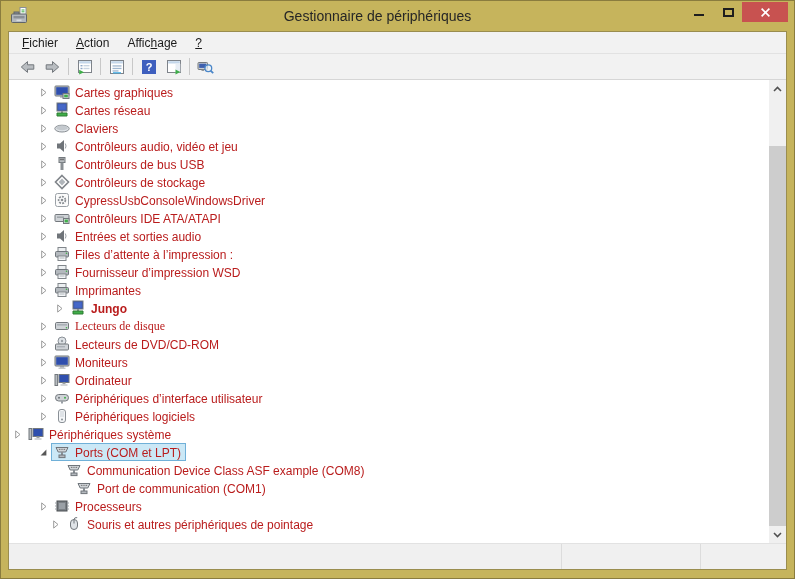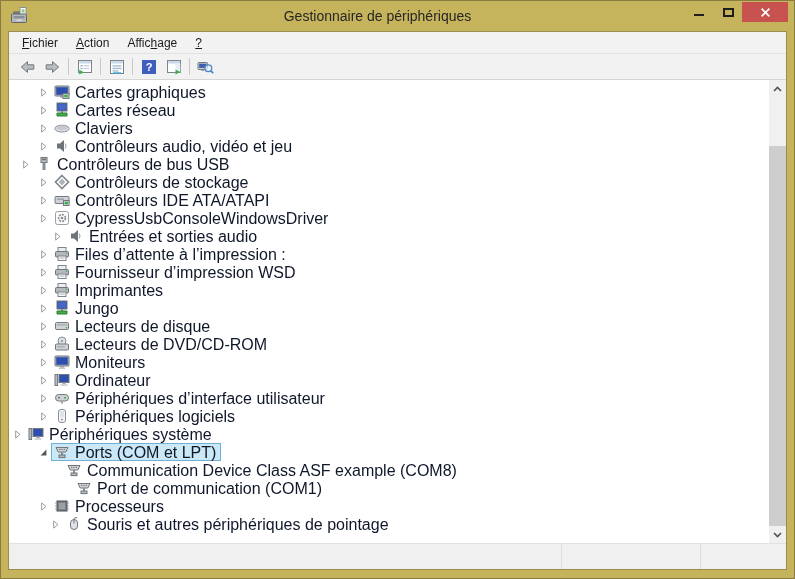--- a/index.html
+++ b/index.html
@@ -45,21 +45,21 @@
     height:26px; flex:0 0 26px; display:flex; align-items:center;
     padding-left:6px; background:#f2f2f2; border-bottom:1px solid #d6d6d6;
   }
   .tb-btn { width:25px; height:22px; display:flex; align-items:center; justify-content:center; }
   .tb-sep { width:1px; height:17px; background:#c8c8c8; margin:0 3px; flex:0 0 1px; }
   .tbi { display:flex; }
 
   
   .tree-wrap { flex:1 1 auto; position:relative; background:#ffffff; overflow:hidden; }
   .tree { position:absolute; left:0; top:0; right:17px; bottom:0; padding-top:3px; }
-  .row { height:18px; display:flex; align-items:center; font-size:16px; color:#0f172a; white-space:nowrap; }
+  .row { height:18px; display:flex; align-items:center; font-size:12px; color:#b91c1c; white-space:nowrap; }
   .expander { width:16px; flex:0 0 16px; display:flex; align-items:center; justify-content:center; }
   .sel {
     display:flex; align-items:center; height:18px;
     padding:0 4px 0 1px; border:1px solid transparent;
   }
   .sel.selected { background:#cbe8f6; border-color:#70b0d8; }
   .ticon { width:17px; height:16px; flex:0 0 17px; margin-right:5px; display:flex; align-items:center; justify-content:center; }
   .lbl { padding-top:1px; }
 
   
@@ -257,21 +257,21 @@
     <span class="sel">
       <span class="ticon">
                 <svg width="16" height="16" viewBox="0 0 16 16">
                   <path d="M3 5.5 H6 L10 2 V14 L6 10.5 H3 Z" fill="#6f7479"></path>
                   <path d="M11.3 5.5 Q12.8 8 11.3 10.5" stroke="#9aa0a6" fill="none"></path>
                 </svg>
               </span>
       <span class="lbl">Contrôleurs audio, vidéo et jeu</span>
     </span>
   </div>
-          <div class="row" style="padding-left: 8px;">
+          <div class="row" style="padding-left: 26px;">
     <span class="expander">
               <svg width="9" height="9" viewBox="0 0 9 9">
                 <path d="M2.7 0.9 L7 4.5 L2.7 8.1 Z" fill="#ffffff" stroke="#9a9a9a"></path>
               </svg>
             </span>
     <span class="sel">
       <span class="ticon">
                 <svg width="16" height="16" viewBox="0 0 16 16">
                   <rect x="5" y="1.5" width="6" height="5" fill="#b9bdc1" stroke="#73787d"></rect>
                   <rect x="6.3" y="2.6" width="1.4" height="1.6" fill="#555555"></rect>
@@ -300,47 +300,47 @@
   </div>
           <div class="row" style="padding-left: 26px;">
     <span class="expander">
               <svg width="9" height="9" viewBox="0 0 9 9">
                 <path d="M2.7 0.9 L7 4.5 L2.7 8.1 Z" fill="#ffffff" stroke="#9a9a9a"></path>
               </svg>
             </span>
     <span class="sel">
       <span class="ticon">
                 <svg width="16" height="16" viewBox="0 0 16 16">
+                  <rect x="1.5" y="1.5" width="13" height="13" rx="2" fill="#fbfbfb" stroke="#9aa0a6"></rect>
+                  <circle cx="8" cy="8" r="3.4" fill="none" stroke="#8a8f94" stroke-width="1.7" stroke-dasharray="2 1.1"></circle>
+                  <circle cx="8" cy="8" r="1.3" fill="#8a8f94"></circle>
+                </svg>
+              </span>
+      <span class="lbl">CypressUsbConsoleWindowsDriver</span>
+    </span>
+  </div>
+          <div class="row" style="padding-left: 26px;">
+    <span class="expander">
+              <svg width="9" height="9" viewBox="0 0 9 9">
+                <path d="M2.7 0.9 L7 4.5 L2.7 8.1 Z" fill="#ffffff" stroke="#9a9a9a"></path>
+              </svg>
+            </span>
+    <span class="sel">
+      <span class="ticon">
+                <svg width="16" height="16" viewBox="0 0 16 16">
                   <rect x="1" y="4.5" width="14" height="7" rx="1" fill="#cfd3d7" stroke="#73787d"></rect>
                   <rect x="3" y="6.5" width="7" height="1.4" fill="#9aa0a6"></rect>
                   <rect x="9.5" y="8.5" width="5.5" height="5" fill="#d8dce0" stroke="#73787d"></rect>
                   <rect x="10.6" y="9.6" width="3.3" height="2.8" fill="#3fae49"></rect>
                 </svg>
               </span>
       <span class="lbl">Contrôleurs IDE ATA/ATAPI</span>
     </span>
   </div>
           <div class="row" style="padding-left: 26px;">
-    <span class="expander">
-              <svg width="9" height="9" viewBox="0 0 9 9">
-                <path d="M2.7 0.9 L7 4.5 L2.7 8.1 Z" fill="#ffffff" stroke="#9a9a9a"></path>
-              </svg>
-            </span>
-    <span class="sel">
-      <span class="ticon">
-                <svg width="16" height="16" viewBox="0 0 16 16">
-                  <rect x="1.5" y="1.5" width="13" height="13" rx="2" fill="#fbfbfb" stroke="#9aa0a6"></rect>
-                  <circle cx="8" cy="8" r="3.4" fill="none" stroke="#8a8f94" stroke-width="1.7" stroke-dasharray="2 1.1"></circle>
-                  <circle cx="8" cy="8" r="1.3" fill="#8a8f94"></circle>
-                </svg>
-              </span>
-      <span class="lbl">CypressUsbConsoleWindowsDriver</span>
-    </span>
-  </div>
-          <div class="row" style="padding-left: 40px;">
     <span class="expander">
               <svg width="9" height="9" viewBox="0 0 9 9">
                 <path d="M2.7 0.9 L7 4.5 L2.7 8.1 Z" fill="#ffffff" stroke="#9a9a9a"></path>
               </svg>
             </span>
     <span class="sel">
       <span class="ticon">
                 <svg width="16" height="16" viewBox="0 0 16 16">
                   <path d="M3 5.5 H6 L10 2 V14 L6 10.5 H3 Z" fill="#6f7479"></path>
                   <path d="M11.3 5.5 Q12.8 8 11.3 10.5" stroke="#9aa0a6" fill="none"></path>
@@ -399,39 +399,39 @@
                   <rect x="4" y="1.5" width="8" height="4" fill="#eceff1" stroke="#80858a"></rect>
                   <rect x="1.5" y="5.5" width="13" height="5.5" rx="1" fill="#b4b9be" stroke="#6f757b"></rect>
                   <circle cx="12.5" cy="7.2" r="0.8" fill="#3fae49"></circle>
                   <rect x="4" y="10" width="8" height="4.5" fill="#f4f6f8" stroke="#80858a"></rect>
                   <rect x="5.5" y="11.5" width="5" height="1" fill="#b0b5ba"></rect>
                 </svg>
               </span>
       <span class="lbl">Imprimantes</span>
     </span>
   </div>
-          <div class="row" style="padding-left: 26px;">
+          <div class="row" style="padding-left: 42px; font-weight: bold;">
     <span class="expander">
               <svg width="9" height="9" viewBox="0 0 9 9">
                 <path d="M2.7 0.9 L7 4.5 L2.7 8.1 Z" fill="#ffffff" stroke="#9a9a9a"></path>
               </svg>
             </span>
     <span class="sel">
       <span class="ticon">
                 <svg width="16" height="16" viewBox="0 0 16 16">
                   <rect x="3" y="1" width="10" height="8" fill="#2f4fae" stroke="#73787d"></rect>
                   <rect x="4.2" y="2.2" width="7.6" height="5.6" fill="#4668c8"></rect>
                   <rect x="7" y="9" width="2" height="2" fill="#8a8f94"></rect>
                   <path d="M3 11 H13 V14 H3 Z" fill="#3fae49" stroke="#2e7d32"></path>
                 </svg>
               </span>
       <span class="lbl">Jungo</span>
     </span>
   </div>
-          <div class="row" style="padding-left: 26px;">
+          <div class="row" style="padding-left: 26px; font-family: Liberation Serif, serif;">
     <span class="expander">
               <svg width="9" height="9" viewBox="0 0 9 9">
                 <path d="M2.7 0.9 L7 4.5 L2.7 8.1 Z" fill="#ffffff" stroke="#9a9a9a"></path>
               </svg>
             </span>
     <span class="sel">
       <span class="ticon">
                 <svg width="16" height="16" viewBox="0 0 16 16">
                   <rect x="1.5" y="4.5" width="13" height="7" rx="1.2" fill="#cfd3d7" stroke="#73787d"></rect>
                   <rect x="3" y="6" width="10" height="1.6" fill="#aab0b6"></rect>

